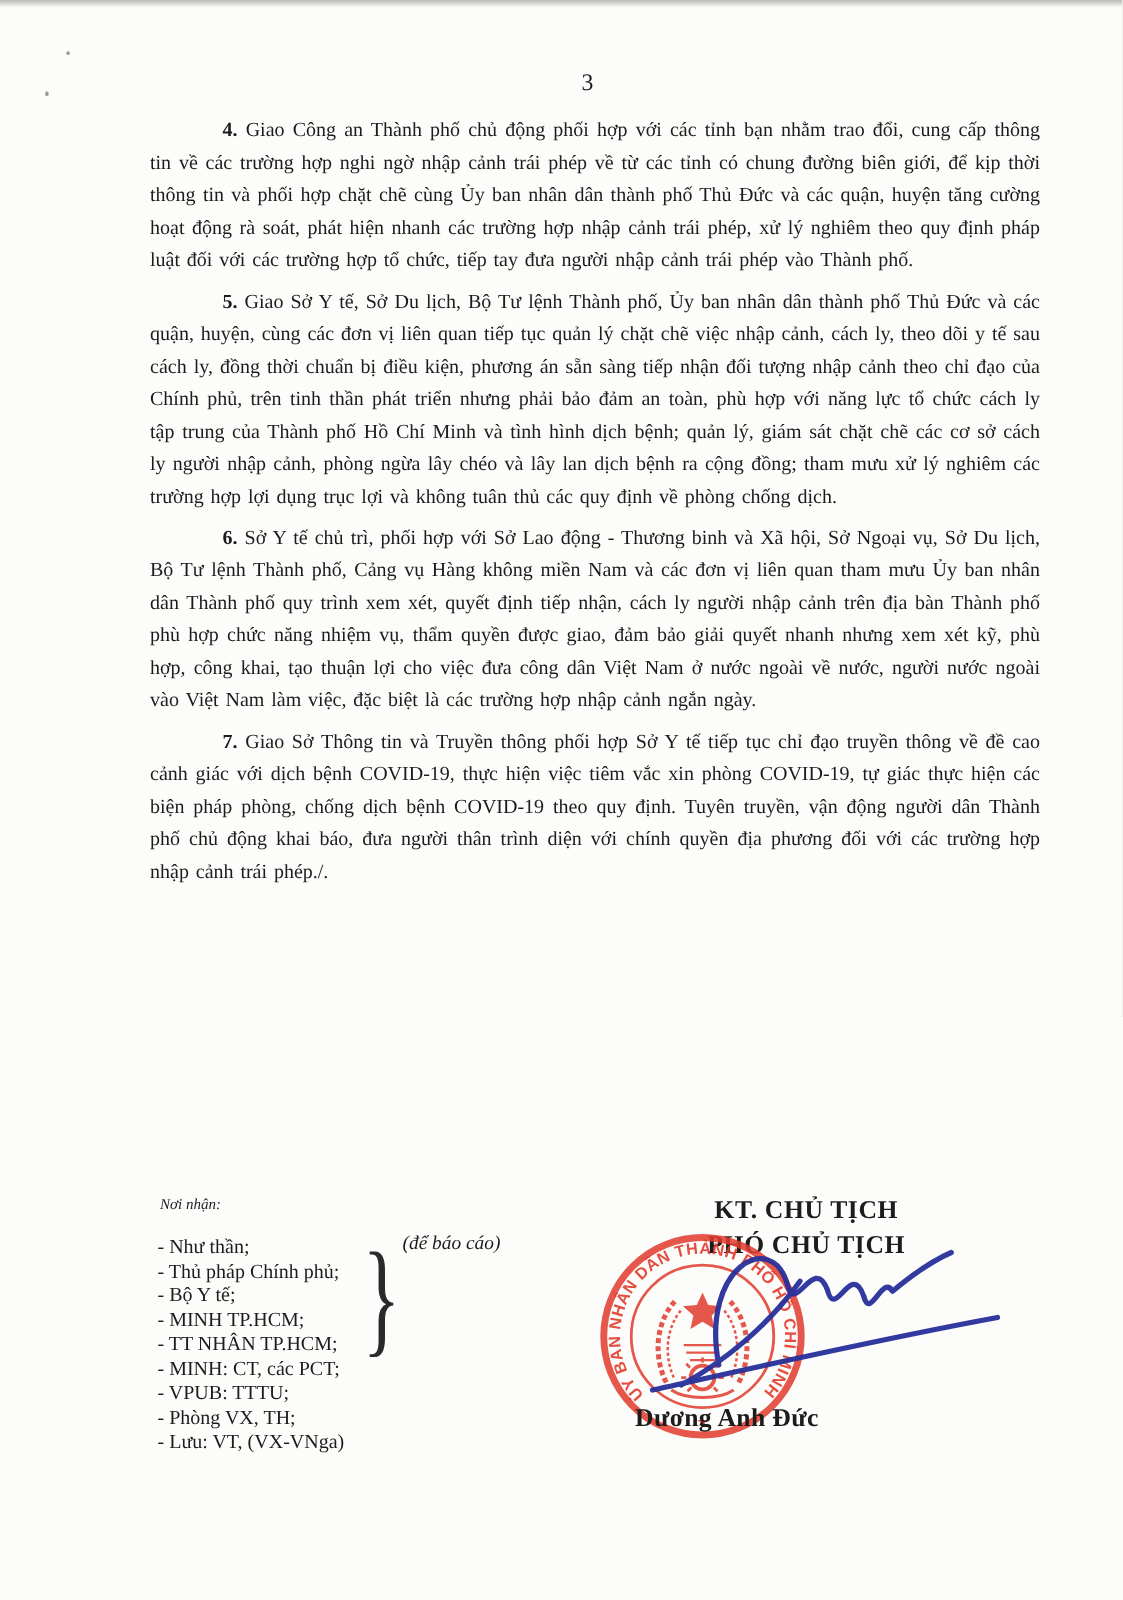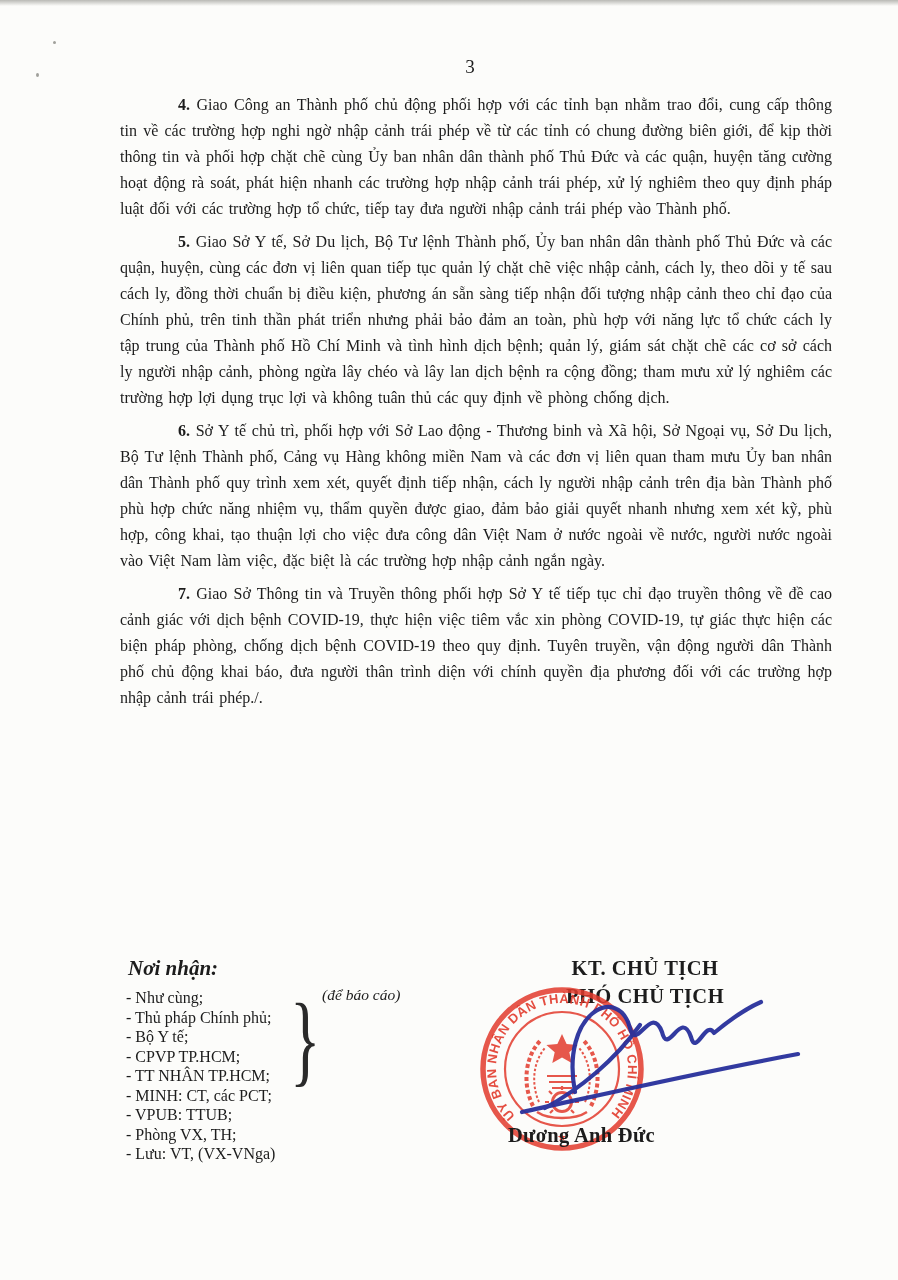--- a/index.html
+++ b/index.html
@@ -32,21 +32,21 @@
     margin:0 0 7px 0;
     font-size:16px;line-height:26px;
     text-align:justify;text-indent:58px;
     word-spacing:1.5px;
   }
   .pnum{font-weight:bold;}
 
   
   .recipients-title{
     position:absolute;left:128px;top:956px;
-    font-size:21px;font-weight:bold;font-style:italic;
+    font-size:12px;font-weight:normal;font-style:italic;
   }
   .recipients-list{
     position:absolute;left:126px;top:988px;margin:0;padding:0;
     list-style:none;font-size:16px;line-height:19.5px;
     font-family:"Liberation Serif", serif;
   }
   .brace{
     position:absolute;left:290px;top:1000px;
     font-size:102px;line-height:78px;font-weight:400;color:#2a2a2a;
     transform:scaleX(.62);transform-origin:left center;
@@ -88,27 +88,27 @@
 
   <div class="body-text">
     <p><span class="pnum">4.</span><span> Giao Công an Thành phố chủ động phối hợp với các tỉnh bạn nhằm trao đổi, cung cấp thông tin về các trường hợp nghi ngờ nhập cảnh trái phép về từ các tỉnh có chung đường biên giới, để kịp thời thông tin và phối hợp chặt chẽ cùng Ủy ban nhân dân thành phố Thủ Đức và các quận, huyện tăng cường hoạt động rà soát, phát hiện nhanh các trường hợp nhập cảnh trái phép, xử lý nghiêm theo quy định pháp luật đối với các trường hợp tổ chức, tiếp tay đưa người nhập cảnh trái phép vào Thành phố.</span></p>
     <p><span class="pnum">5.</span><span> Giao Sở Y tế, Sở Du lịch, Bộ Tư lệnh Thành phố, Ủy ban nhân dân thành phố Thủ Đức và các quận, huyện, cùng các đơn vị liên quan tiếp tục quản lý chặt chẽ việc nhập cảnh, cách ly, theo dõi y tế sau cách ly, đồng thời chuẩn bị điều kiện, phương án sẵn sàng tiếp nhận đối tượng nhập cảnh theo chỉ đạo của Chính phủ, trên tinh thần phát triển nhưng phải bảo đảm an toàn, phù hợp với năng lực tổ chức cách ly tập trung của Thành phố Hồ Chí Minh và tình hình dịch bệnh; quản lý, giám sát chặt chẽ các cơ sở cách ly người nhập cảnh, phòng ngừa lây chéo và lây lan dịch bệnh ra cộng đồng; tham mưu xử lý nghiêm các trường hợp lợi dụng trục lợi và không tuân thủ các quy định về phòng chống dịch.</span></p>
     <p><span class="pnum">6.</span><span> Sở Y tế chủ trì, phối hợp với Sở Lao động - Thương binh và Xã hội, Sở Ngoại vụ, Sở Du lịch, Bộ Tư lệnh Thành phố, Cảng vụ Hàng không miền Nam và các đơn vị liên quan tham mưu Ủy ban nhân dân Thành phố quy trình xem xét, quyết định tiếp nhận, cách ly người nhập cảnh trên địa bàn Thành phố phù hợp chức năng nhiệm vụ, thẩm quyền được giao, đảm bảo giải quyết nhanh nhưng xem xét kỹ, phù hợp, công khai, tạo thuận lợi cho việc đưa công dân Việt Nam ở nước ngoài về nước, người nước ngoài vào Việt Nam làm việc, đặc biệt là các trường hợp nhập cảnh ngắn ngày.</span></p>
     <p><span class="pnum">7.</span><span> Giao Sở Thông tin và Truyền thông phối hợp Sở Y tế tiếp tục chỉ đạo truyền thông về đề cao cảnh giác với dịch bệnh COVID-19, thực hiện việc tiêm vắc xin phòng COVID-19, tự giác thực hiện các biện pháp phòng, chống dịch bệnh COVID-19 theo quy định. Tuyên truyền, vận động người dân Thành phố chủ động khai báo, đưa người thân trình diện với chính quyền địa phương đối với các trường hợp nhập cảnh trái phép./.</span></p>
   </div>
 
   <div class="recipients-title">Nơi nhận:</div>
   <ul class="recipients-list">
-    <li>- Như cùng;</li>
+    <li>- Như thần;</li>
     <li>- Thủ pháp Chính phủ;</li>
     <li>- Bộ Y tế;</li>
-    <li>- CPVP TP.HCM;</li>
+    <li>- MINH TP.HCM;</li>
     <li>- TT NHÂN TP.HCM;</li>
     <li>- MINH: CT, các PCT;</li>
-    <li>- VPUB: TTUB;</li>
+    <li>- VPUB: TTTU;</li>
     <li>- Phòng VX, TH;</li>
     <li>- Lưu: VT, (VX-VNga)</li>
   </ul>
   <div class="brace">}</div>
   <div class="brace-note">(để báo cáo)</div>
 
   <div class="sig-titles">
     <div>KT. CHỦ TỊCH</div>
     <div>PHÓ CHỦ TỊCH</div>
   </div>

